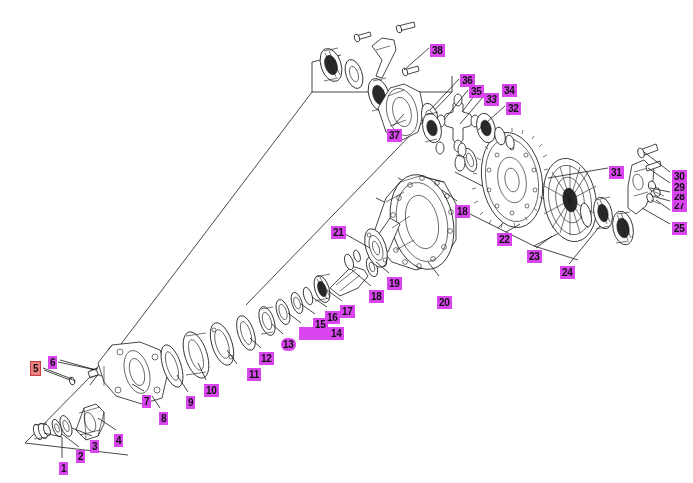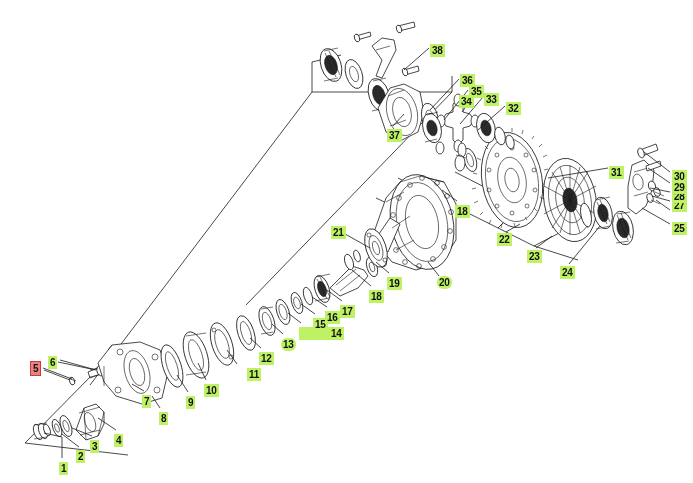--- a/index.html
+++ b/index.html
@@ -17,21 +17,21 @@
   }
   #diagram-svg {
     position: absolute;
     left: 0;
     top: 0;
     width: 693px;
     height: 483px;
   }
   .callout {
     position: absolute;
-    background: #bef264;
+    background: #d946ef;
     color: #111111;
     font-family: "Liberation Sans", sans-serif;
     font-size: 10px;
     font-weight: bold;
     line-height: 11px;
     padding: 1px 2px 1px 2px;
     letter-spacing: -0.2px;
     text-align: center;
     white-space: nowrap;
     box-sizing: border-box;
@@ -427,35 +427,35 @@
       <div class="callout" style="left: 204px; top: 384px;">10</div>
       <div class="callout" style="left: 235px; top: 368px; margin-left: 12px;">11</div>
       <div class="callout" style="left: 259px; top: 352px;">12</div>
       <div class="callout" style="left: 281px; top: 338px; border-radius: 6px;">13</div>
       <div class="callout" style="left: 299px; top: 327px; padding-left: 32px;">14</div>
       <div class="callout" style="left: 313px; top: 318px; text-align: right;">15</div>
       <div class="callout" style="left: 325px; top: 311px;">16</div>
       <div class="callout" style="left: 340px; top: 305px;">17</div>
       <div class="callout" style="left: 369px; top: 290px;">18</div>
       <div class="callout" style="left: 387px; top: 277px;">19</div>
-      <div class="callout" style="left: 437px; top: 276px; border-radius: 6px;">20</div>
+      <div class="callout" style="left: 437px; top: 296px;">20</div>
       <div class="callout" style="left: 331px; top: 226px;">21</div>
       <div class="callout" style="left: 455px; top: 205px;">18</div>
       <div class="callout" style="left: 497px; top: 233px;">22</div>
       <div class="callout" style="left: 527px; top: 250px;">23</div>
       <div class="callout" style="left: 560px; top: 266px;">24</div>
       <div class="callout" style="left: 672px; top: 222px;">25</div>
       <div class="callout" style="left: 672px; top: 208px; margin-left: 36px;">26</div>
       <div class="callout" style="left: 672px; top: 199px;">27</div>
       <div class="callout" style="left: 672px; top: 190px;">28</div>
       <div class="callout" style="left: 672px; top: 181px;">29</div>
       <div class="callout" style="left: 672px; top: 170px;">30</div>
       <div class="callout" style="left: 609px; top: 166px;">31</div>
       <div class="callout" style="left: 506px; top: 102px;">32</div>
-      <div class="callout" style="left: 484px; top: 93px;">33</div>
-      <div class="callout" style="left: 459px; top: 84px; margin-top: 11px;">34</div>
+      <div class="callout" style="left: 484px; top: 93px; font-style: italic;">33</div>
+      <div class="callout" style="left: 502px; top: 84px;">34</div>
       <div class="callout" style="left: 469px; top: 85px;">35</div>
       <div class="callout" style="left: 460px; top: 74px;">36</div>
       <div class="callout" style="left: 387px; top: 129px;">37</div>
       <div class="callout" style="left: 430px; top: 44px;">38</div>
     </div>
 
 </div>
 
 </body></html>

